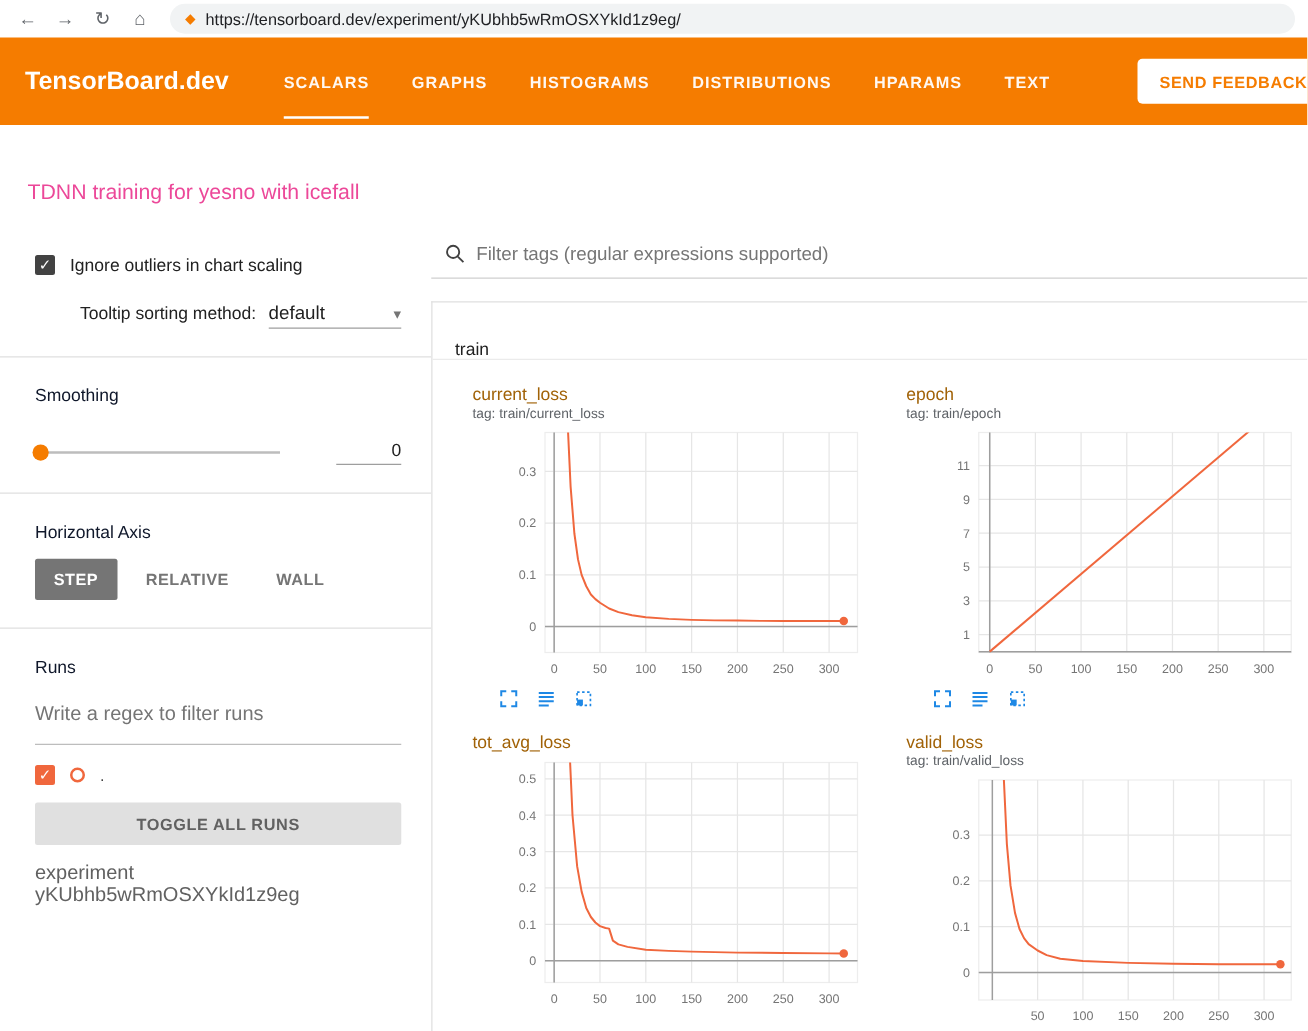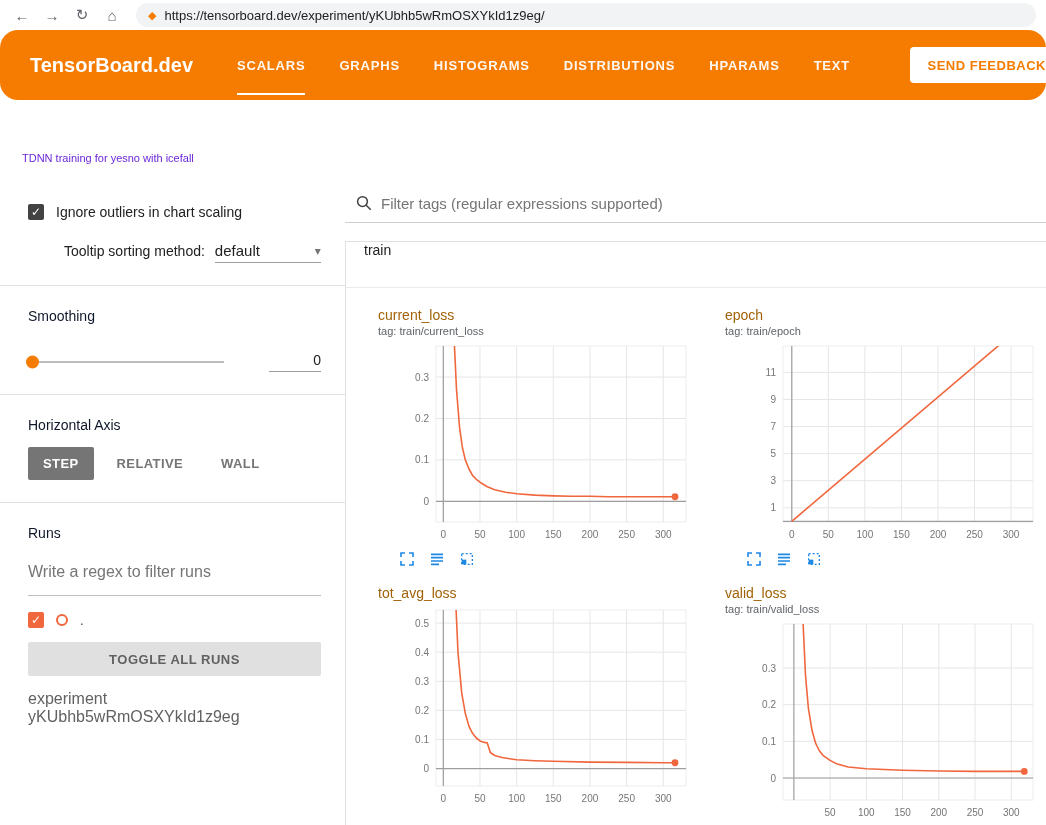--- a/index.html
+++ b/index.html
@@ -10,33 +10,33 @@
   .browser-bar{height:30px;background:#fff;display:flex;align-items:center;padding:0 10px;gap:6px;}
   .nav-ic{width:24px;height:24px;display:flex;align-items:center;justify-content:center;
           font-size:15px;color:#5f6368;cursor:pointer;border-radius:50%;}
   .addr{flex:1;height:24px;background:#f1f3f4;border-radius:12px;display:flex;align-items:center;
         padding:0 12px;gap:8px;margin-left:6px;}
   .site-ic{color:#f57c00;font-size:11px;line-height:1;}
   .url{font-size:13px;color:#202124;white-space:nowrap;}
 
   
   .app-header{position:relative;height:70px;background:#f57c00;display:flex;align-items:center;
-              padding-left:30px;overflow:hidden;border-radius:18px;}
+              padding-left:20px;overflow:hidden;}
   .brand{color:#fff;font-size:20px;font-weight:bold;margin-right:44px;}
   .tabs{display:flex;height:100%;align-items:stretch;gap:34px;}
   .tab{display:flex;align-items:center;color:rgba(255,255,255,.95);font-size:13px;font-weight:bold;
        letter-spacing:.8px;position:relative;cursor:pointer;}
   .tab.active::after{content:"";position:absolute;left:0;right:0;bottom:5px;height:2px;background:#fff;}
   .feedback{position:absolute;right:-18px;top:50%;transform:translateY(-50%);background:#fff;color:#f57c00;
             border:none;border-radius:4px;height:36px;padding:0 18px;font-size:13px;font-weight:bold;
             letter-spacing:.5px;cursor:pointer;white-space:nowrap;}
 
   
   .title-strip{height:80px;background:#fff;display:flex;align-items:flex-end;padding:0 0 16px 22px;}
-  .exp-title{font-size:11px;color:#6d28d9;text-align:right;}
+  .exp-title{font-size:17px;color:#ec4899;text-align:right;}
 
   
   .content{display:flex;height:645px;}
   .sidebar{width:345px;flex:0 0 345px;padding:24px 24px 0 28px;background:#fff;}
   .main{flex:1;min-width:0;}
 
   
   .cb-row{display:flex;align-items:center;gap:12px;margin-bottom:12px;cursor:pointer;}
   .cb{width:16px;height:16px;border:2px solid #757575;border-radius:2px;display:flex;align-items:center;
       justify-content:center;font-size:12px;color:#fff;flex:0 0 16px;}
@@ -70,21 +70,21 @@
   .toggle-btn{margin-top:14px;width:100%;height:34px;background:#e0e0e0;border:none;border-radius:2px;
               font-size:13px;letter-spacing:.5px;color:#616161;font-weight:bold;cursor:pointer;}
   .exp-caption{margin-top:14px;font-size:16px;color:#616161;}
 
   
   .filter-row{display:flex;align-items:center;gap:8px;padding:14px 0 10px 10px;border-bottom:1px solid #cfcfcf;}
   .filter-row input{flex:1;border:none;outline:none;font-size:15px;color:#212121;background:transparent;}
   .filter-row input::placeholder{color:#757575;}
   .search-ic{display:flex;align-items:center;}
   .train-card{margin-top:18px;border:1px solid #e0e0e0;border-right:none;min-height:560px;background:#fff;}
-  .card-header{height:46px;display:flex;align-items:flex-start;padding-left:18px;border-bottom:1px solid #ebebeb;
+  .card-header{height:46px;display:flex;align-items:flex-end;padding-left:18px;border-bottom:1px solid #ebebeb;
                cursor:pointer;}
   .card-header span{font-size:14px;color:#212121;}
   .charts-grid{display:grid;grid-template-columns:1fr 1fr;padding:6px 0 0 6px;}
   .chart-card{padding:12px 0 0 26px;}
   .chart-title{font-size:14px;color:#a16207;line-height:18px;}
   .chart-sub{font-size:11px;color:#5f6368;line-height:14px;}
   .plot{width:304px;height:208px;margin:2px 0 0 14px;}
   .plot svg{display:block;}
   .plot text{font-family:"Liberation Sans","DejaVu Sans",sans-serif;}
   .chart-tools{display:flex;gap:12px;margin:2px 0 4px 20px;}

